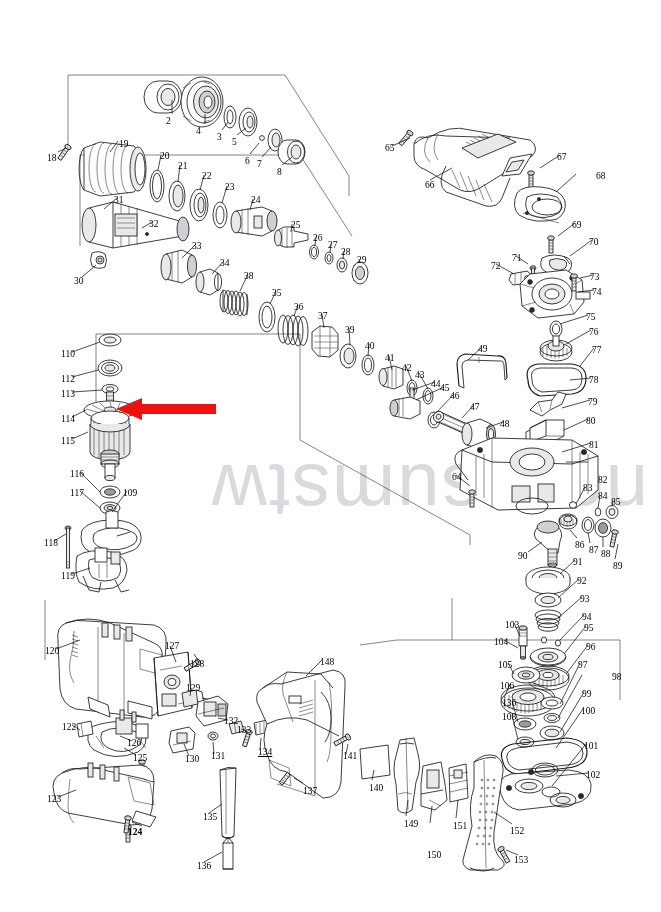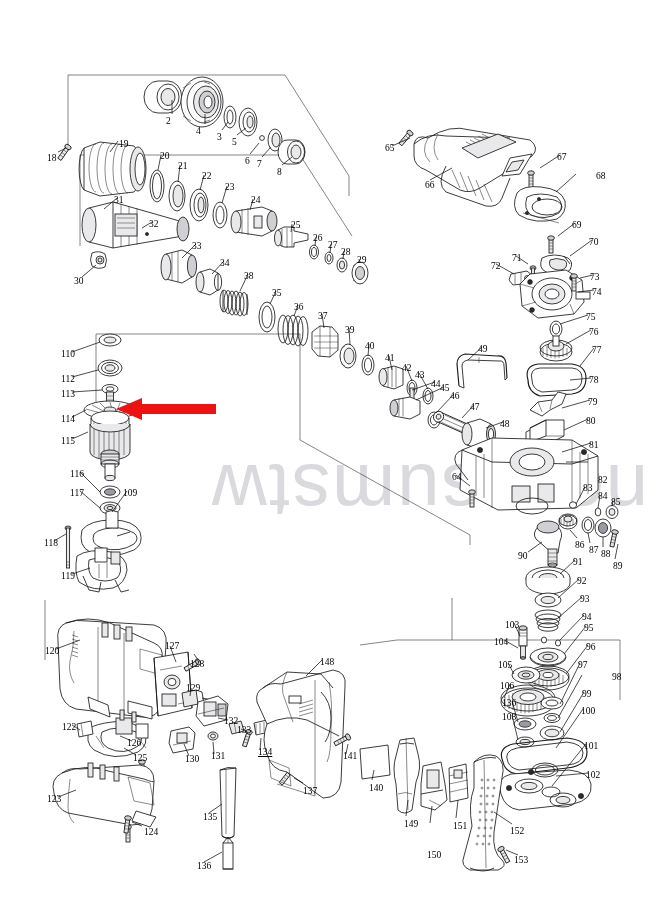--- a/index.html
+++ b/index.html
@@ -1166,21 +1166,21 @@
       <div class="num" style="left: 61px; top: 390px;">113</div>
       <div class="num" style="left: 61px; top: 415px;">114</div>
       <div class="num" style="left: 61px; top: 437px;">115</div>
       <div class="num" style="left: 70px; top: 470px;">116</div>
       <div class="num" style="left: 70px; top: 489px;">117</div>
       <div class="num" style="left: 44px; top: 539px;">118</div>
       <div class="num" style="left: 61px; top: 572px;">119</div>
       <div class="num" style="left: 45px; top: 647px;">120</div>
       <div class="num" style="left: 62px; top: 723px;">122</div>
       <div class="num" style="left: 47px; top: 795px;">123</div>
-      <div class="num" style="left: 144px; top: 828px;">124</div>
+      <div class="num" style="left: 128px; top: 828px; font-weight: bold;">124</div>
       <div class="num" style="left: 133px; top: 754px;">125</div>
       <div class="num" style="left: 127px; top: 739px;">126</div>
       <div class="num" style="left: 165px; top: 642px;">127</div>
       <div class="num" style="left: 190px; top: 650px; margin-top: 10px;">128</div>
       <div class="num" style="left: 186px; top: 684px;">129</div>
       <div class="num" style="left: 185px; top: 755px;">130</div>
       <div class="num" style="left: 211px; top: 752px;">131</div>
       <div class="num" style="left: 224px; top: 717px;">132</div>
       <div class="num" style="left: 237px; top: 726px;">133</div>
       <div class="num" style="left: 258px; top: 748px; text-decoration: underline;">134</div>

